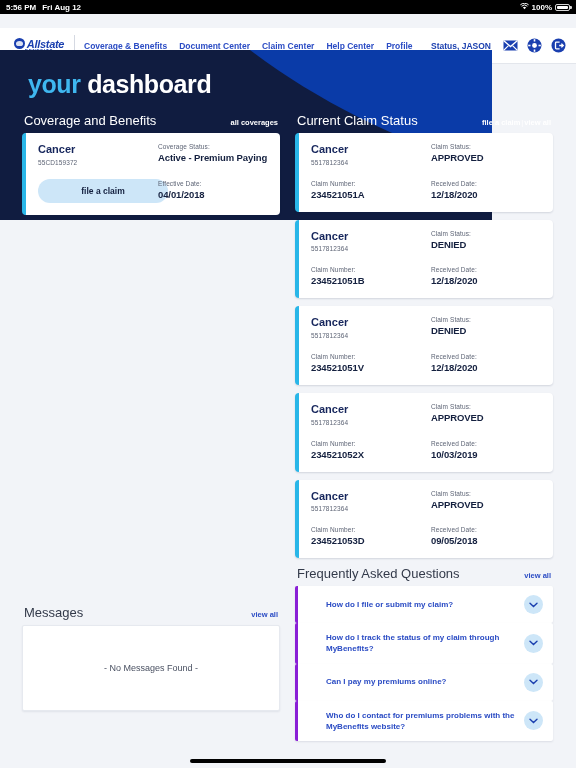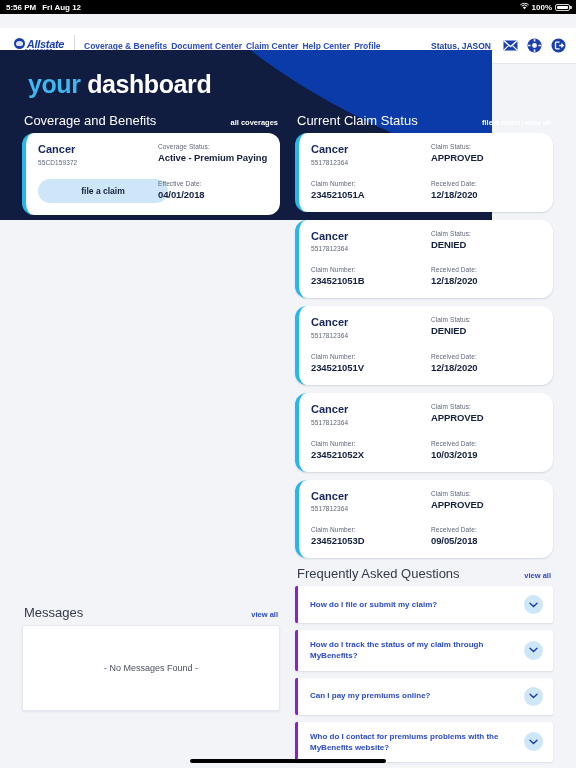--- a/index.html
+++ b/index.html
@@ -43,21 +43,21 @@
     width: 11px; height: 11px; border-radius: 50%;
     background: #1A3FAF; position: relative;
   }
   .logo-mark::after {
     content: ""; position: absolute; left: 2px; top: 3px; width: 7px; height: 5px;
     border-radius: 50% 50% 40% 40%; background: #ffffff; opacity: .85;
   }
   .logo-word { font-size: 11px; font-weight: bold; color: #1A3FAF; font-style: italic; letter-spacing: -.3px; }
   .logo-sub { font-size: 4.5px; font-weight: bold; color: #1A3FAF; letter-spacing: .8px; margin-top: -1px; }
   .nav-div { width: 1px; height: 22px; background: #d5d9e2; margin: 0 9px 0 6px; }
-  .navlinks { display: flex; align-items: center; gap: 4px; }
+  .navlinks { display: flex; align-items: center; gap: 12px; }
   .navlink { font-size: 8.5px; font-weight: bold; color: #2B4CC4; white-space: nowrap; }
   .nav-right { margin-left: auto; display: flex; align-items: center; gap: 9px; }
   .greet { font-size: 8.5px; font-weight: bold; color: #1A3FAF; margin-right: 3px; }
   .nav-ico { width: 15px; height: 15px; display: block; }
 
   
   .hero {
     position: absolute; top: 50px; left: 0; width: 492px; height: 170px;
     background: #101C40; overflow: hidden;
   }
@@ -79,21 +79,21 @@
   .sec-links { font-size: 7.5px; font-weight: bold; color: #ffffff; white-space: nowrap; }
   .sec-links.blue { color: #2B4CC4; }
   .sec-links span.sep { font-weight: normal; padding: 0 1px; }
 
   
   .col-left  { position: absolute; left: 22px;  top: 113px; width: 258px; z-index: 5; }
   .col-right { position: absolute; left: 295px; top: 113px; width: 258px; z-index: 5; }
 
   
   .card {
-    background: #ffffff; border-radius: 12px;
+    background: #ffffff; border-radius: 4px;
     border-left: 4px solid #29B6E8;
     box-shadow: 0 1px 2px rgba(16,28,64,.14);
     padding: 10px 1px 12px 12px;
     margin-bottom: 8px;
   }
   .card-grid { display: flex; }
   .card-col-a { width: 120px; }
   .card-col-b { flex: 1; }
   .row2 { margin-top: 14px; }
   .c-title { font-size: 11px; font-weight: bold; color: #16265C; line-height: 1.15; }
@@ -112,21 +112,21 @@
     background: #ffffff; border-radius: 2px; border: 1px solid #e6e9ef;
     box-shadow: 0 1px 2px rgba(16,28,64,.08);
     height: 86px; display: flex; align-items: center; justify-content: center;
   }
   .msg-empty { font-size: 9px; color: #4a5162; text-align: right; }
 
   
   .faq-item {
     background: #ffffff; border-left: 3px solid #8A1FD6; border-radius: 2px;
     box-shadow: 0 1px 2px rgba(16,28,64,.10);
-    margin-bottom: 7px; padding: 9px 10px 9px 12px;
+    padding: 9px 10px 9px 28px;
     display: flex; align-items: center; gap: 8px; min-height: 34px;
   }
   .faq-q { flex: 1; font-size: 8px; font-weight: bold; color: #2B4CC4; line-height: 1.4; }
   .faq-btn {
     width: 19px; height: 19px; flex: none; border-radius: 50%;
     background: #CDE6F8; display: flex; align-items: center; justify-content: center;
     border: none; cursor: pointer;
   }
 
   

